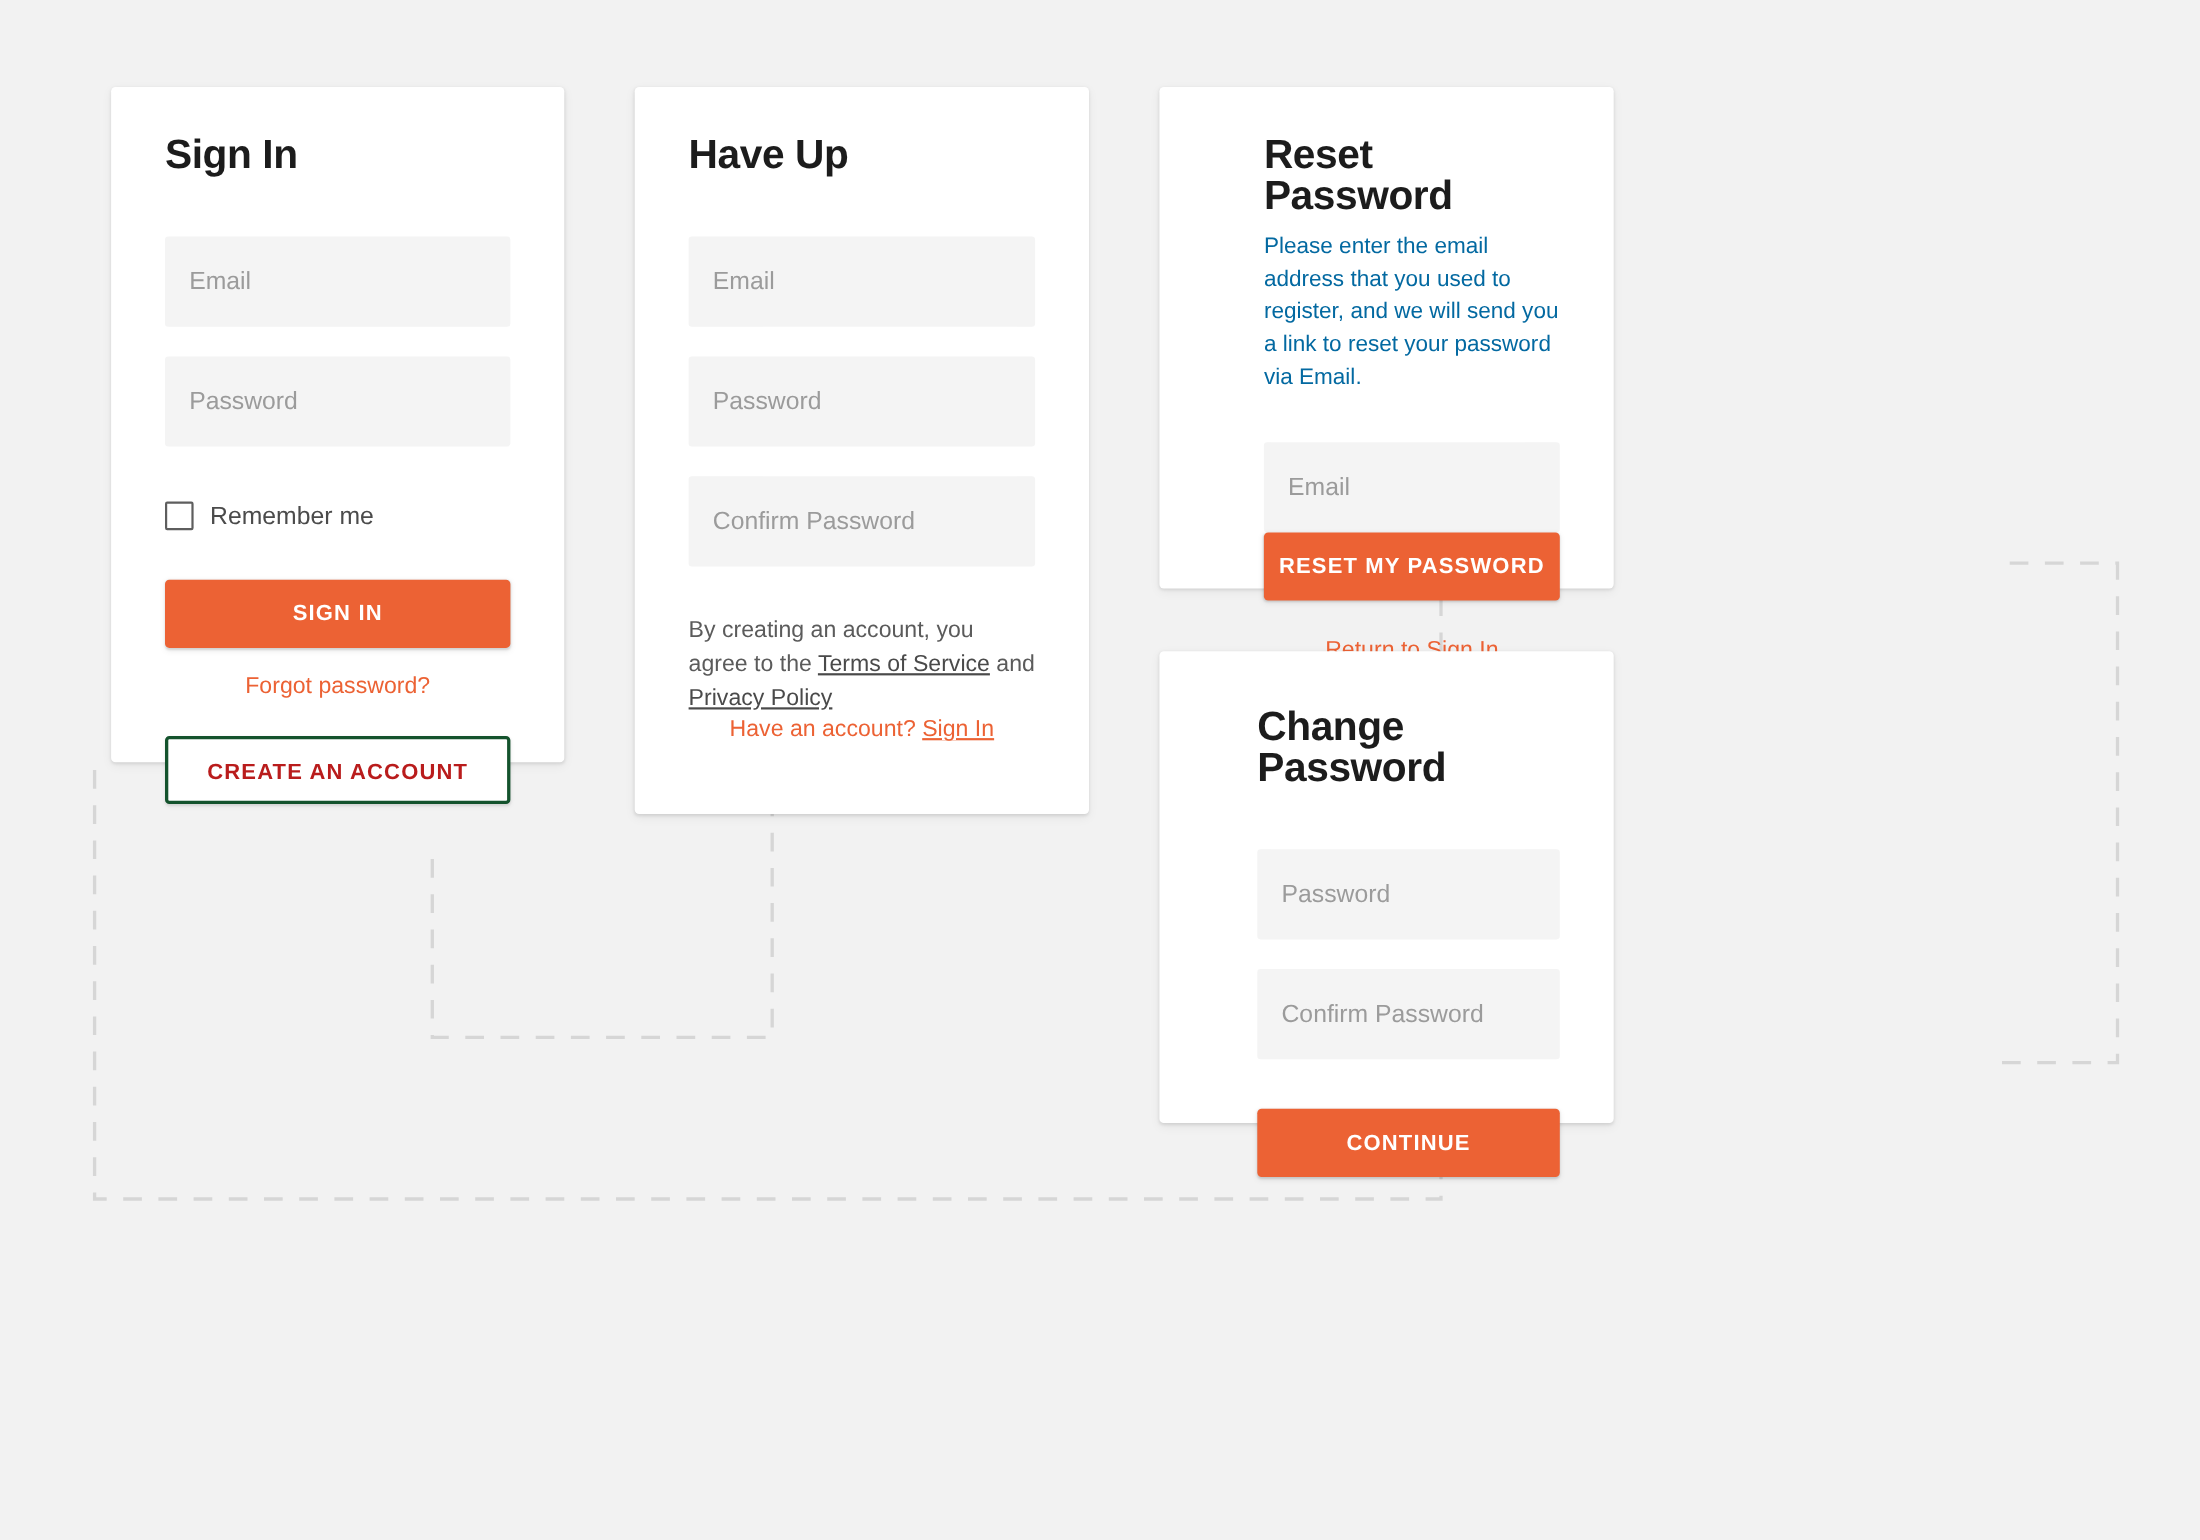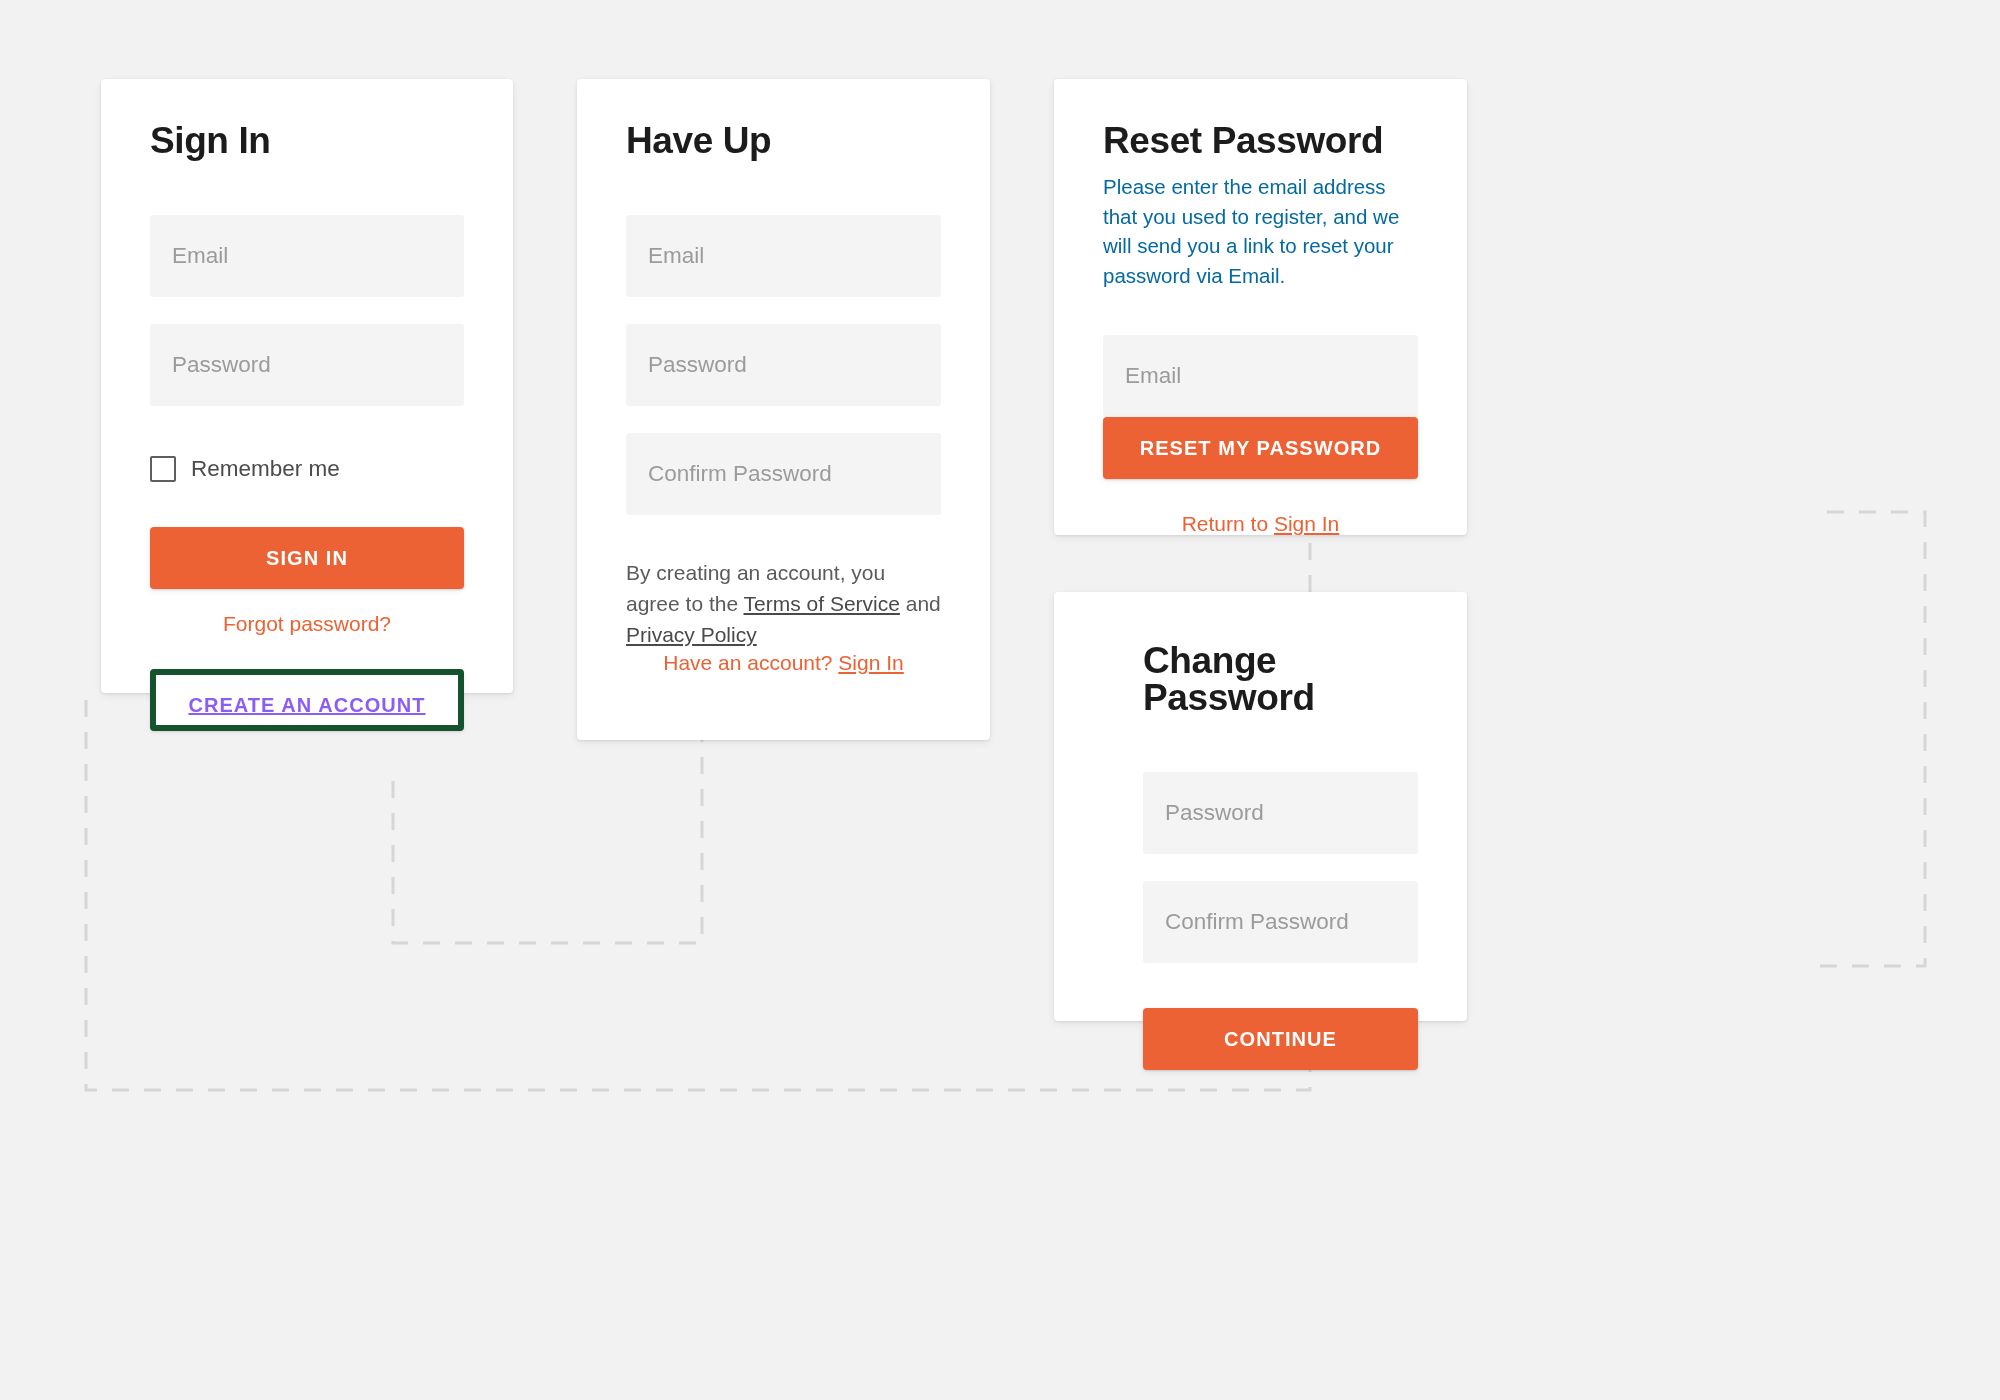--- a/index.html
+++ b/index.html
@@ -92,26 +92,25 @@
   .btn-primary {
     background: #ec6234;
     color: #ffffff;
     height: 62px;
     line-height: 62px;
     box-shadow: 0 1px 2px rgba(0,0,0,0.13), 0 2px 6px rgba(0,0,0,0.08);
   }
 
   .btn-outline {
     background: #ffffff;
-    color: #8b5cf6;
+    color: #b91c1c;
     height: 62px;
     line-height: 60px;
-    border: 6px solid #14532d;
+    border: 3px solid #14532d;
     box-shadow: 0 1px 2px rgba(0,0,0,0.08), 0 2px 5px rgba(0,0,0,0.05);
-    text-decoration: underline;
   }
 
   
   .link-orange {
     color: #ec6234;
     font-size: 21px;
     text-decoration: none;
     text-align: center;
     display: block;
     cursor: pointer;
@@ -146,21 +145,21 @@
     flex: none;
   }
   .checkbox-label {
     font-size: 22.5px;
     color: #4b4b4b;
   }
 
   
   #card-signin        { left: 101px;  top: 79px;  width: 412px; height: 614px; }
   #card-signup        { left: 577px;  top: 79px;  width: 413px; height: 661px; }
-  #card-reset         { left: 1054px; top: 79px;  width: 413px; height: 456px; }
+  #card-reset         { left: 1054px; top: 79px;  width: 413px; height: 456px; padding-left: 46px; }
   #card-change        { left: 1054px; top: 592px; width: 413px; height: 429px; padding-left: 40px; }
 
   
   #card-signin .pad   { padding: 43px 49px 0 49px; }
   #signin-email       { margin-top: 56px; }
   #signin-password    { margin-top: 27px; }
   #signin-remember    { margin-top: 50px; }
   #signin-submit      { margin-top: 45px; }
   #signin-forgot      { margin-top: 23px; }
   #signin-create      { margin-top: 33px; }

